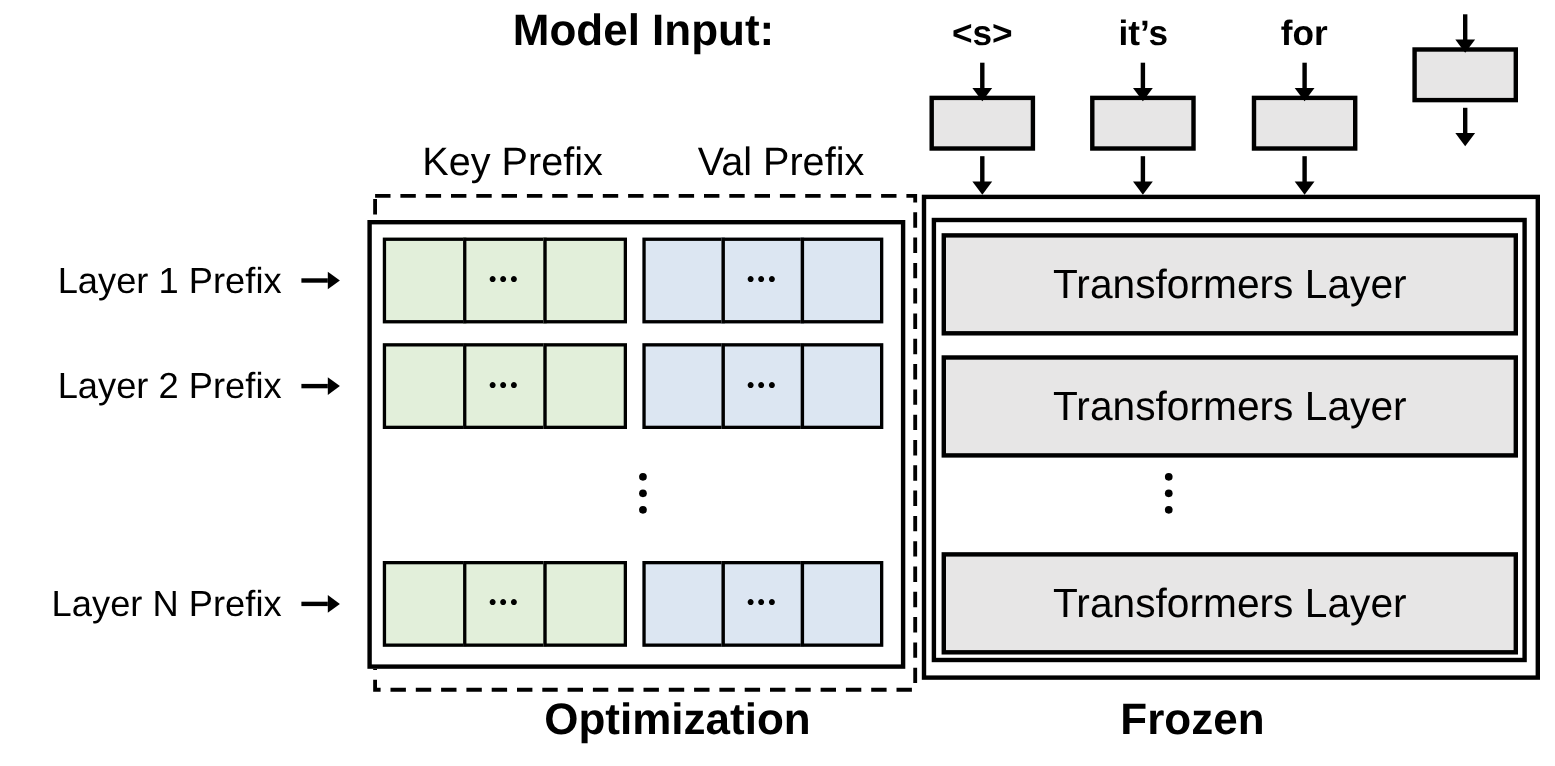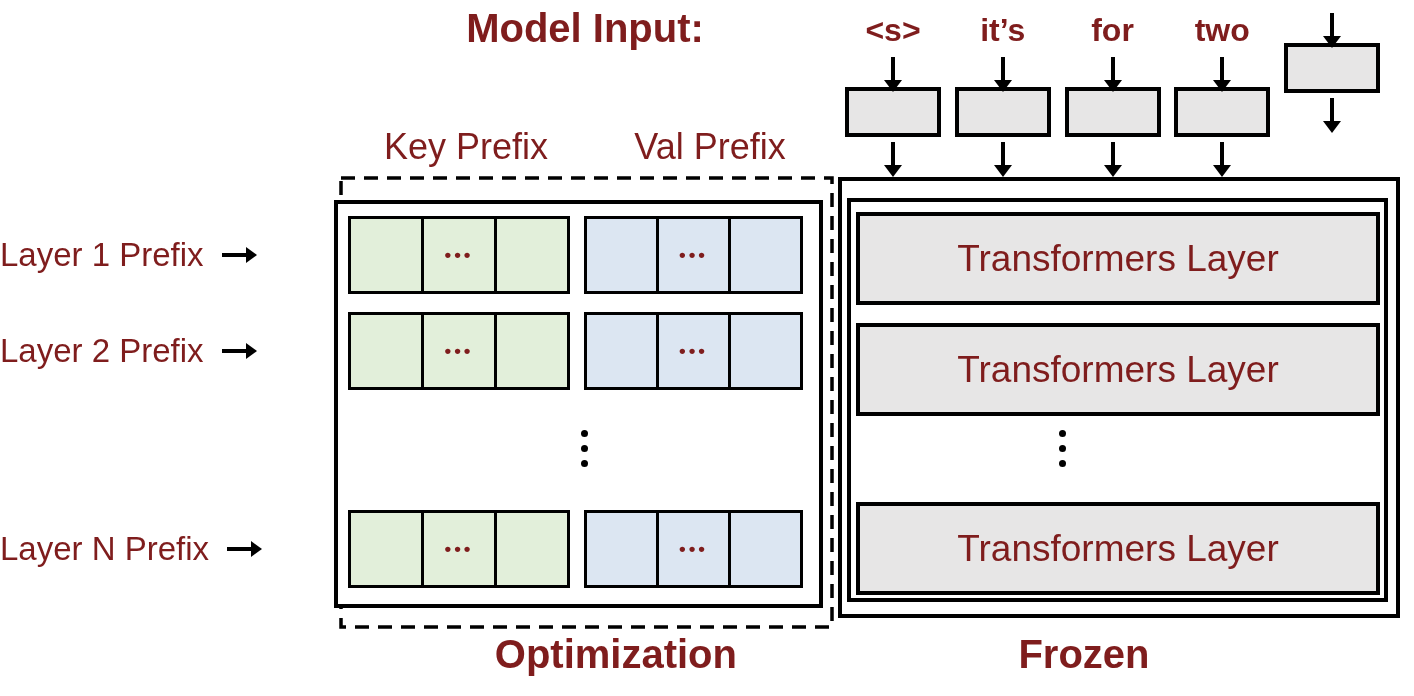--- a/index.html
+++ b/index.html
@@ -1,18 +1,18 @@
 <!DOCTYPE html>
 <html style="--key-cell: #e2efda; --val-cell: #dce6f2; --gray: #e7e6e6;"><head>
 <meta charset="utf-8">
 <style>
   html,body { margin:0; padding:0; background:#fff; }
   .canvas {
     position:relative; width:1414px; height:696px; background:#fff;
-    font-family:"Liberation Sans","DejaVu Sans",sans-serif; color:#7f1d1d;
+    font-family:"Liberation Sans","DejaVu Sans",sans-serif; color:#000000;
     overflow:hidden;
   }
   .abs { position:absolute; }
 
   
   .model-input-label { left:448px; top:6px; width:274px; font-size:40px; font-weight:600; text-align:center; white-space:nowrap; }
 
   
   .tokens-row { left:845px; top:10px; width:535px; display:flex; justify-content:space-between; z-index:6; }
   .token-col { width:96px; display:flex; flex-direction:column; align-items:center; }
@@ -35,21 +35,21 @@
   .opt-solid { left:334px; top:200px; width:489px; height:408px; border:4px solid #000; box-sizing:border-box; background:#fff; }
 
   .prefix-cells-row { left:348px; display:flex; gap:14px; z-index:4; }
   .cell-group { display:flex; }
   .pcell { width:76px; height:78px; border:3px solid #000; box-sizing:border-box; margin-left:-3px;
     display:flex; align-items:center; justify-content:center; font-size:19px; font-weight:700; letter-spacing:3px; }
   .pcell:first-child { margin-left:0; }
   .pcell.key { background:var(--key-cell,#e2efda); }
   .pcell.val { background:var(--val-cell,#dce6f2); width:75px; }
 
-  .layer-label-row { left:0; width:310px; height:48px; display:flex; align-items:center; 
+  .layer-label-row { left:0; width:310px; height:48px; display:flex; align-items:center; justify-content:flex-end;
     font-size:33px; font-weight:500; white-space:nowrap; }
   .arrow-r { display:inline-block; margin-left:18px; margin-right:12px; width:24px; height:4px; background:#000; position:relative; }
   .arrow-r::after { content:""; position:absolute; right:-11px; top:50%; transform:translateY(-50%);
     border-top:8px solid transparent; border-bottom:8px solid transparent; border-left:11px solid #000; }
 
   .key-header { left:366px; top:126px; width:200px; text-align:center; font-size:36px; font-weight:500; white-space:nowrap; }
   .val-header { left:610px; top:126px; width:200px; text-align:center; font-size:36px; font-weight:500; white-space:nowrap; }
 
   
   .vdots { display:flex; flex-direction:column; gap:8px; z-index:5; }
@@ -76,26 +76,20 @@
         <div class="arrow-v long"></div>
       </div>
       <div class="token-col">
         <div class="token-label">it’s</div>
         <div class="arrow-v"></div>
         <div class="embed-box"></div>
         <div class="arrow-v long"></div>
       </div>
       <div class="token-col">
         <div class="token-label">for</div>
-        <div class="arrow-v"></div>
-        <div class="embed-box"></div>
-        <div class="arrow-v long"></div>
-      </div>
-      <div class="token-col">
-        <div class="token-label">two</div>
         <div class="arrow-v"></div>
         <div class="embed-box"></div>
         <div class="arrow-v long"></div>
       </div>
       <div class="token-col">
         <div class="arrow-v"></div>
         <div class="embed-box"></div>
         <div class="arrow-v long"></div>
       </div>
     </div>

